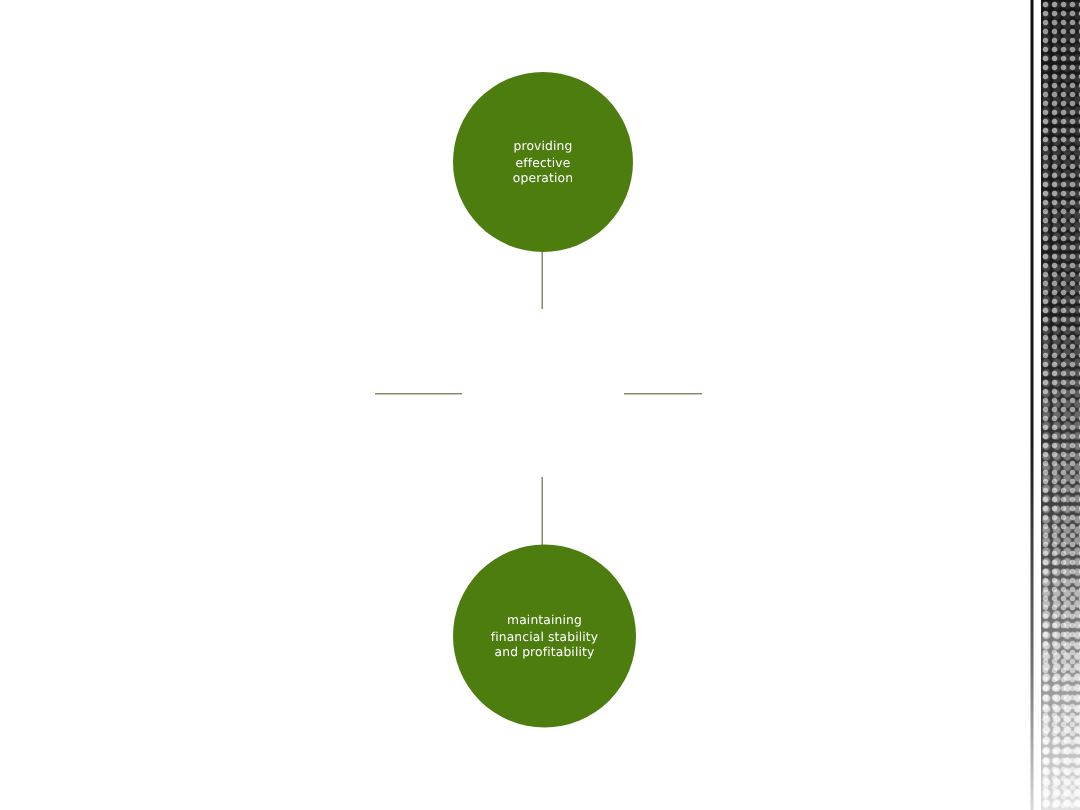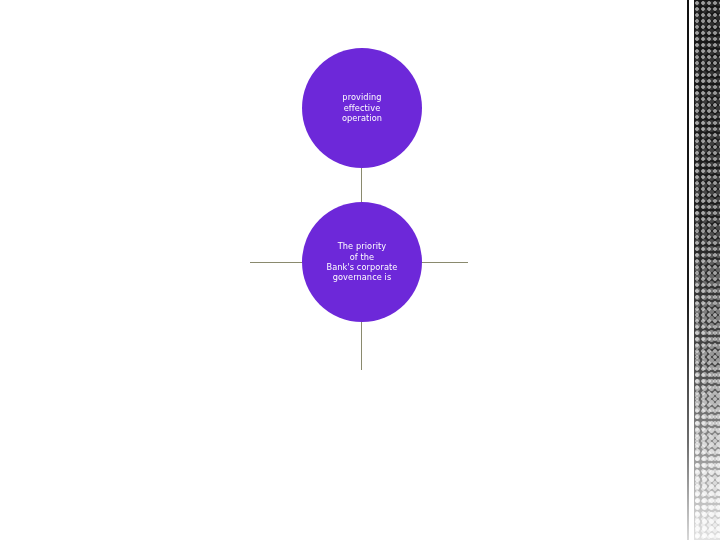--- a/index.html
+++ b/index.html
@@ -31,21 +31,21 @@
 
   #connector-top    { left: 361px; top: 150px;  height: 56px; }
   #connector-bottom { left: 361px; top: 318px;  height: 52px; }
   #connector-left   { left: 250px; top: 262px;  width: 58px; }
   #connector-right  { left: 416px; top: 262px;  width: 52px; }
 
   
   .node {
     position: absolute;
     border-radius: 50%;
-    background: #6d28d9;
+    background: #4d7c0f;
     display: flex;
     align-items: center;
     justify-content: center;
     box-sizing: border-box;
   }
   .node-text {
     color: #ffffff;
     font-size: 8.2px;
     line-height: 10.4px;
     text-align: center;
@@ -105,26 +105,25 @@
   <div class="connector connector-h" id="connector-left"></div>
   <div class="connector connector-h" id="connector-right"></div>
 
   <div class="node" id="node-top">
     <div class="node-text">providing
 effective
 operation</div>
   </div>
 
 
-  <div class="node" id="node-center">
-    <div class="node-text">The priority
-of the
-Bank's corporate
-governance is</div>
-  </div>
 
 
+  <div class="node" id="node-bottom">
+    <div class="node-text">maintaining
+financial stability
+and profitability</div>
+  </div>
 
   <div id="edge-rule"></div>
   <div id="edge-band"></div>
   <div id="edge-band-dots"></div>
 
 </div>
 
 </body></html>

